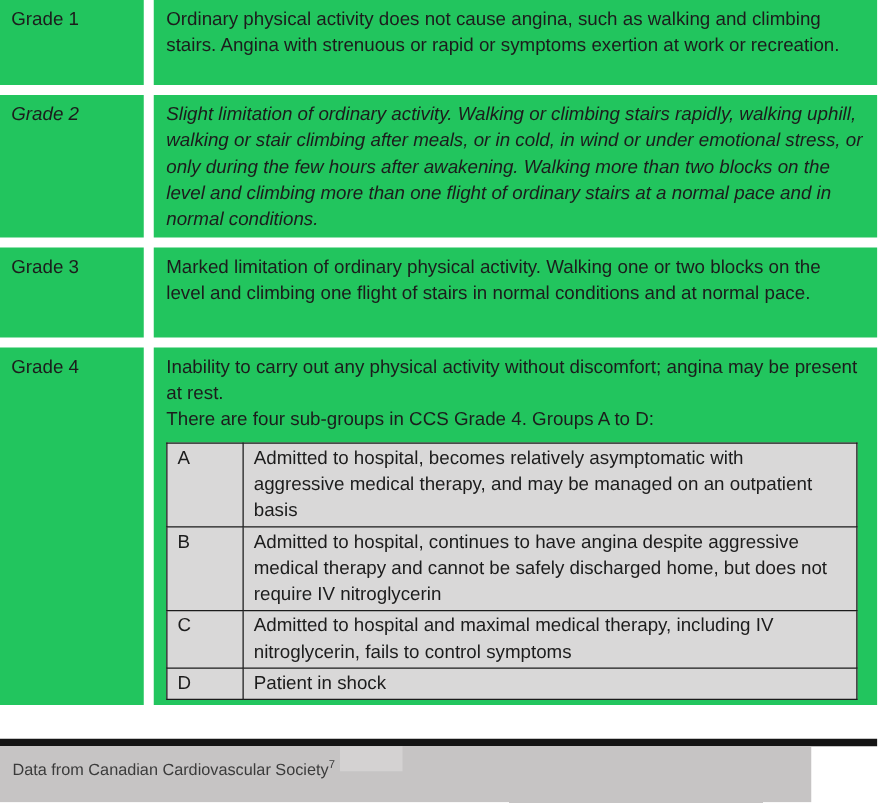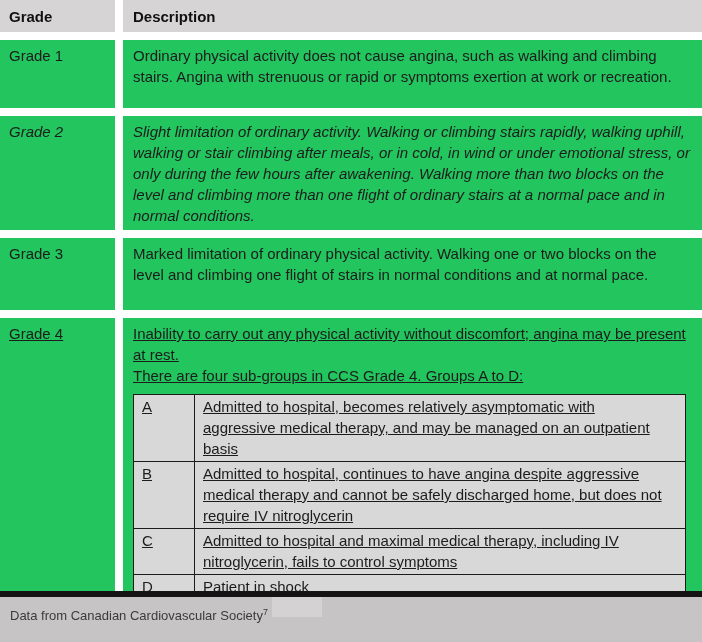--- a/index.html
+++ b/index.html
@@ -41,21 +41,21 @@
     display: flex;
     align-items: center;
     font-weight: bold;
     padding-top: 0;
     padding-bottom: 0;
     color: #111111;
   }
   .row-g1 .cell { min-height: 68px; }
   .row-g2 .cell { min-height: 110px; font-style: italic; }
   .row-g3 .cell { min-height: 72px; }
-  .row-g4 .cell { min-height: 276px; text-decoration: underline; }
+  .row-g4 .cell { min-height: 276px; }
   .subtable {
     border-collapse: collapse;
     width: 553px;
     margin-top: 8px;
     background: #d9d8d8;
     font-size: 15px;
   }
   .subtable td {
     border: 1px solid #1b1b1b;
     line-height: 21px;
@@ -73,21 +73,21 @@
     left: 0;
     bottom: 45px;
     width: 702px;
     height: 6px;
     background: #141414;
   }
   .footer {
     position: absolute;
     left: 0;
     bottom: 0;
-    width: 702px;
+    width: 649px;
     height: 45px;
     background: #c6c4c4;
     font-size: 13px;
     color: #3b3b3b;
     padding: 11px 16px 0 10px;
   }
   .footer sup {
     font-size: 9px;
     line-height: 0;
   }
@@ -100,24 +100,20 @@
     background: #d4d2d2;
   }
 </style>
 </head>
 <body>
 
 <div class="page">
 
   <div class="grades-table">
 
-    <div class="row header">
-      <div class="cell grade">Grade</div>
-      <div class="cell desc">Description</div>
-    </div>
 
     <div class="row row-g1">
       <div class="cell grade">Grade 1</div>
       <div class="cell desc">Ordinary physical activity does not cause angina, such as walking and climbing stairs. Angina with strenuous or rapid or symptoms exertion at work or recreation.</div>
     </div>
 
     <div class="row row-g2">
       <div class="cell grade">Grade 2</div>
       <div class="cell desc">Slight limitation of ordinary activity. Walking or climbing stairs rapidly, walking uphill, walking or stair climbing after meals, or in cold, in wind or under emotional stress, or only during the few hours after awakening. Walking more than two blocks on the level and climbing more than one flight of ordinary stairs at a normal pace and in normal conditions.</div>
     </div>

